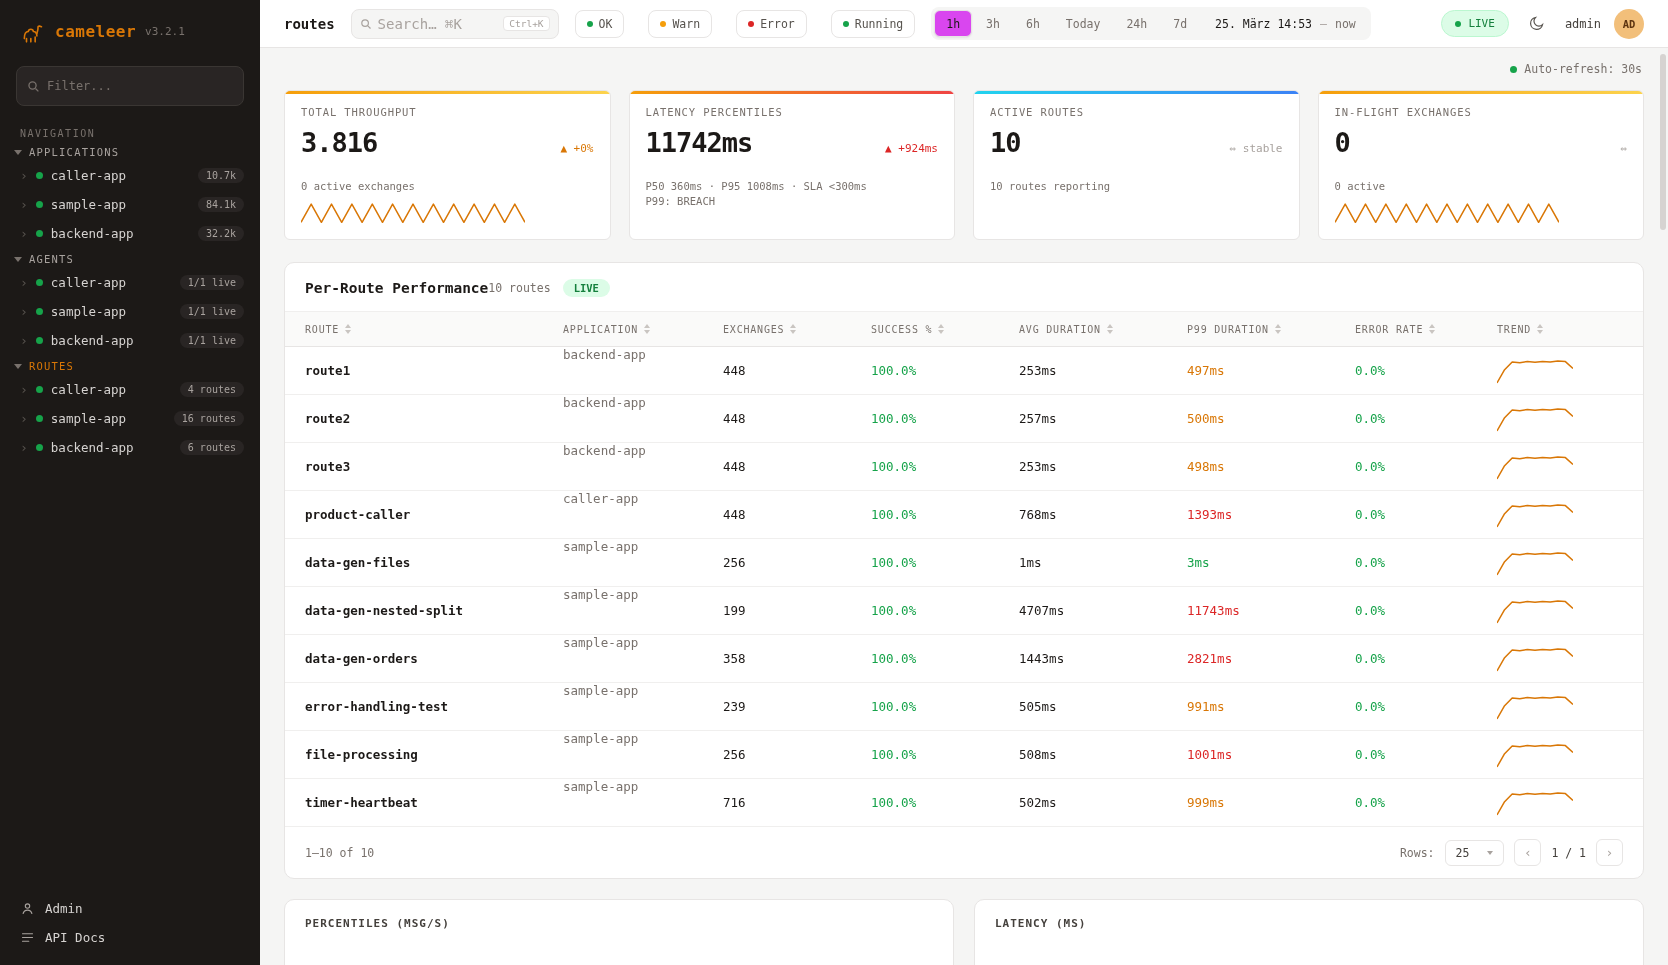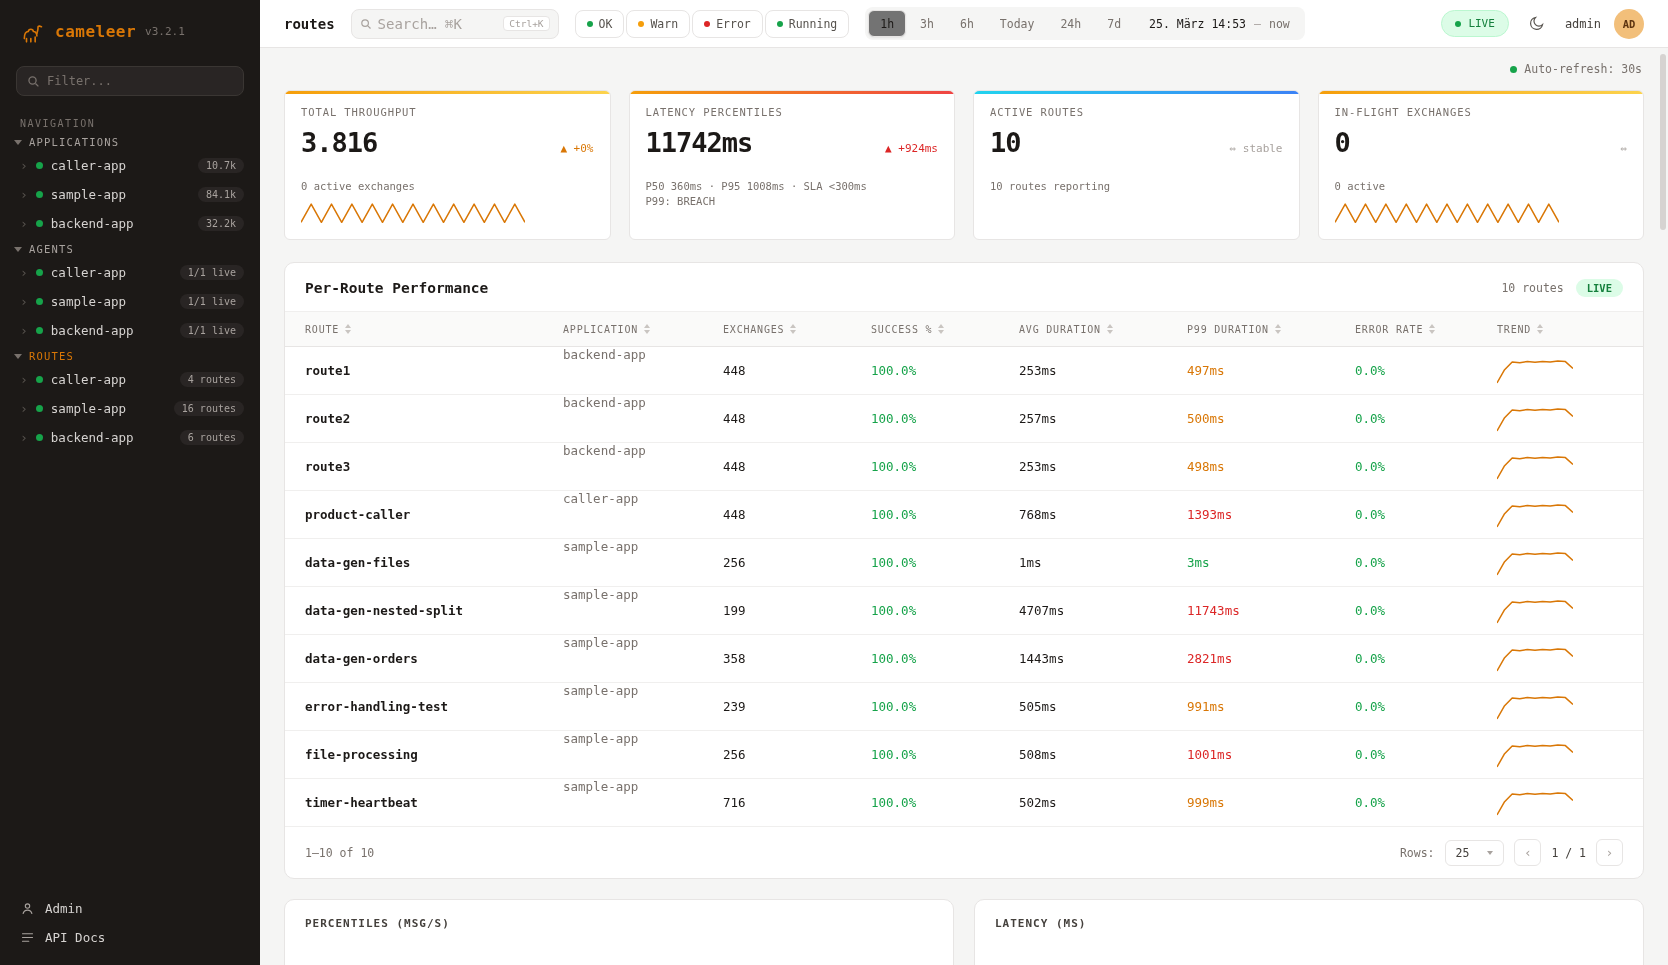--- a/index.html
+++ b/index.html
@@ -5,21 +5,21 @@
   *{margin:0;padding:0;box-sizing:border-box}
   html,body{width:1668px;height:965px;overflow:hidden}
   body{font-family:"DejaVu Sans Mono","Liberation Mono",monospace;background:#f5f5f4;color:#1c1917;font-size:13px}
   .app{display:flex;width:100%;height:100%}
 
   
   .sidebar{width:260px;background:#1c1917;color:#d6d3d1;display:flex;flex-direction:column;flex-shrink:0;padding-top:14px}
   .logo-row{display:flex;align-items:center;gap:9px;padding:4px 20px}
   .logo-text{color:var(--brand,#d97706);font-weight:700;font-size:16px;letter-spacing:.5px}
   .logo-ver{color:#78716c;font-size:11px}
-  .filter-box{margin:18px 16px 6px;background:#292524;border:1px solid #3a3633;border-radius:8px;height:30px;display:flex;align-items:center;gap:7px;padding:0 10px}
+  .filter-box{margin:18px 16px 6px;background:#292524;border:1px solid #3a3633;border-radius:8px;height:40px;display:flex;align-items:center;gap:7px;padding:0 10px}
   .filter-box input{background:transparent;border:0;outline:none;color:#d6d3d1;font:inherit;font-size:12px;flex:1;min-width:0}
   .filter-box input::placeholder{color:#78716c}
   .nav-label{margin:16px 20px 2px;font-size:10px;letter-spacing:1.5px;color:#78716c}
   .section{margin-top:2px}
   .section-head{display:flex;align-items:center;gap:7px;padding:3px 14px;font-size:10.5px;letter-spacing:1.2px;color:#a8a29e;cursor:pointer}
   .section-head.routes-active{color:var(--brand,#d97706)}
   .sec-caret{width:0;height:0;border-left:4px solid transparent;border-right:4px solid transparent;border-top:5px solid #78716c}
   .side-item{display:flex;align-items:center;gap:8px;padding:7px 16px 7px 20px;font-size:12.5px;color:#d6d3d1;cursor:pointer}
   .chev{color:#57534e;font-size:13px;line-height:1}
   .chev::before{content:"›"}
@@ -31,30 +31,30 @@
 
   
   .main{flex:1;display:flex;flex-direction:column;min-width:0;position:relative}
   .topbar{height:48px;background:#fff;border-bottom:1px solid #e7e5e4;display:flex;align-items:center;justify-content:space-between;padding:0 24px;gap:14px}
   .tb-left{display:flex;align-items:center;gap:16px;min-width:0}
   .page-title{font-weight:700;font-size:14px}
   .search{width:208px;height:30px;background:#f5f5f4;border:1px solid #e7e5e4;border-radius:8px;display:flex;align-items:center;gap:6px;padding:0 8px}
   .search input{border:0;background:transparent;outline:none;flex:1;min-width:0;font:inherit;font-size:14px;color:#57534e}
   .search input::placeholder{color:#a8a29e}
   .search kbd{font-family:inherit;font-size:9.5px;color:#a8a29e;border:1px solid #e7e5e4;background:#fff;border-radius:4px;padding:1px 5px;white-space:nowrap}
-  .chips{display:flex;gap:2px}
+  .chips{display:flex;gap:24px}
   .chip{display:flex;align-items:center;gap:6px;height:28px;padding:0 11px;background:#fff;border:1px solid #e7e5e4;border-radius:8px;font:inherit;font-size:11.5px;color:#57534e;cursor:pointer}
   .chip-dot{width:6px;height:6px;border-radius:50%;background:#a8a29e}
   .chip-dot.ok{background:var(--ok,#16a34a)}
   .chip-dot.warn{background:#f59e0b}
   .chip-dot.err{background:var(--bad,#dc2626)}
   .ranges{display:flex;align-items:center;background:#f5f5f4;border-radius:8px;padding:3px;gap:2px}
   .range-btns{display:flex;gap:2px}
   .range-btn{height:27px;padding:0 11px;border:1px solid transparent;background:transparent;font:inherit;font-size:11.5px;color:#78716c;border-radius:6px;cursor:pointer}
-  .range-btn.active{background:#737373;color:#1c1917;border-color:#e7e5e4;box-shadow:0 1px 2px rgba(0,0,0,.07);font-weight:400}
+  .range-btn.active{background:#d946ef;color:#1c1917;border-color:#e7e5e4;box-shadow:0 1px 2px rgba(0,0,0,.07);font-weight:400}
   .date-wrap{display:flex;align-items:center;cursor:pointer}
   .date-from{font-size:11.5px;color:#1c1917;padding-left:14px}
   .date-sep{color:#a8a29e;padding:0 8px;font-size:11.5px}
   .date-to{color:#78716c;font-size:11.5px;padding-right:12px}
   .tb-right{display:flex;align-items:center;gap:13px}
   .live-pill{display:flex;align-items:center;gap:7px;background:#dcfce7;color:var(--live,#15803d);border:1px solid #bbf7d0;border-radius:999px;height:27px;padding:0 13px;font-size:11px;cursor:pointer}
   .live-dot{width:6px;height:6px;border-radius:50%;background:var(--ok,#16a34a)}
   .icon-btn{width:30px;height:30px;border:0;background:transparent;cursor:pointer;display:flex;align-items:center;justify-content:center;border-radius:8px}
   .user{font-size:12px;color:#44403c}
   .avatar{width:30px;height:30px;border-radius:50%;background:#f2bf7a;color:#5d3410;display:flex;align-items:center;justify-content:center;font-size:10.5px;font-weight:700;cursor:pointer}
@@ -80,21 +80,21 @@
   .kpi-delta.ok{color:var(--ok,#16a34a)}
   .kpi-delta.bad{color:var(--bad,#dc2626)}
   .kpi-delta.neutral{color:#a8a29e}
   .kpi-sub{font-size:10.5px;color:#78716c;margin-top:22px;white-space:nowrap;overflow:hidden;text-overflow:ellipsis}
   .kpi-sub2{font-size:10.5px;color:#78716c;margin-top:3px}
   .kpi-spark{margin-top:auto;height:30px;color:var(--brand,#d97706)}
   .kpi-spark.spark-ok{color:var(--ok,#16a34a)}
 
   
   .table-card{background:#fff;border:1px solid #e7e5e4;border-radius:10px;overflow:hidden}
-  .tc-head{display:flex;justify-content:space-between;align-items:center;padding:16px 20px 14px}
+  .tc-head{display:flex;align-items:center;padding:16px 20px 14px}
   .tc-title{font-size:14.5px;font-weight:700}
   .tc-right{display:flex;gap:12px;align-items:center;font-size:11.5px;color:#78716c}
   .live-badge{background:#dcfce7;color:var(--live,#15803d);border-radius:999px;padding:3px 11px;font-size:10.5px;font-weight:700}
   .t-head,.t-row{display:grid;grid-template-columns:258px 160px 148px 148px 168px 168px 142px 1fr;padding:0 20px;align-items:center}
   .t-head{height:36px;background:#fafaf9;border-top:1px solid #f0efee;border-bottom:1px solid #e7e5e4}
   .th{display:flex;align-items:center;gap:6px;font-size:10px;letter-spacing:.8px;color:#78716c;cursor:pointer;white-space:nowrap}
   .sort{display:inline-flex;flex-direction:column;gap:2px}
   .sort i{display:block;width:0;height:0;border-left:3px solid transparent;border-right:3px solid transparent}
   .sort .up{border-bottom:4px solid #c9c5c1}
   .sort .dn{border-top:4px solid #c9c5c1}

